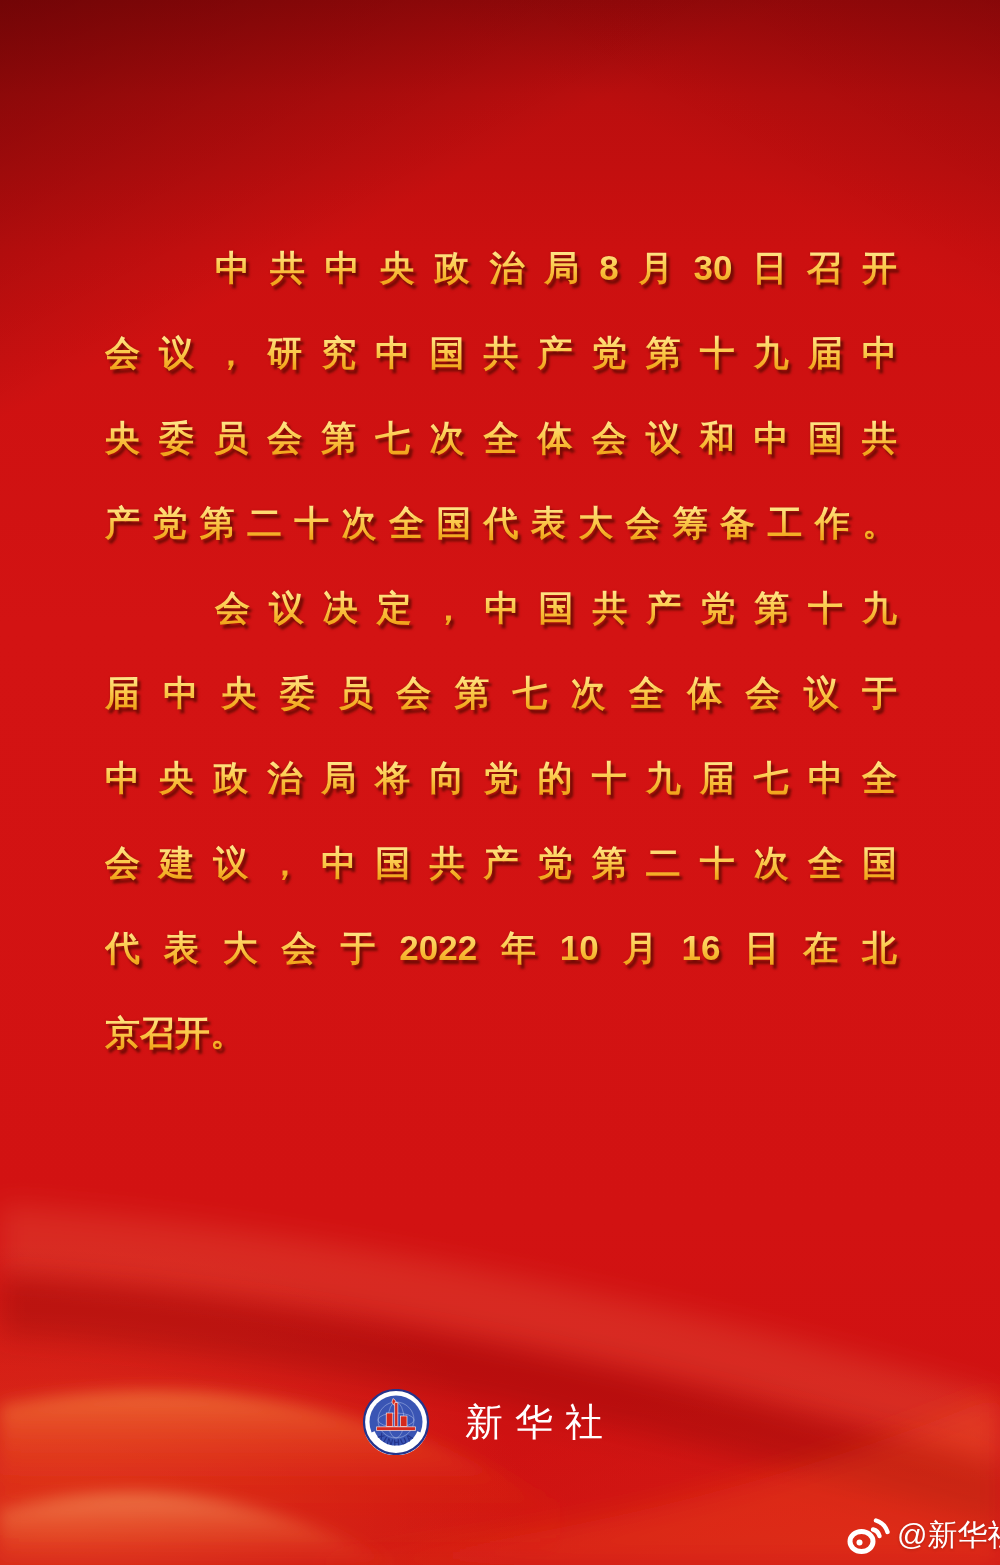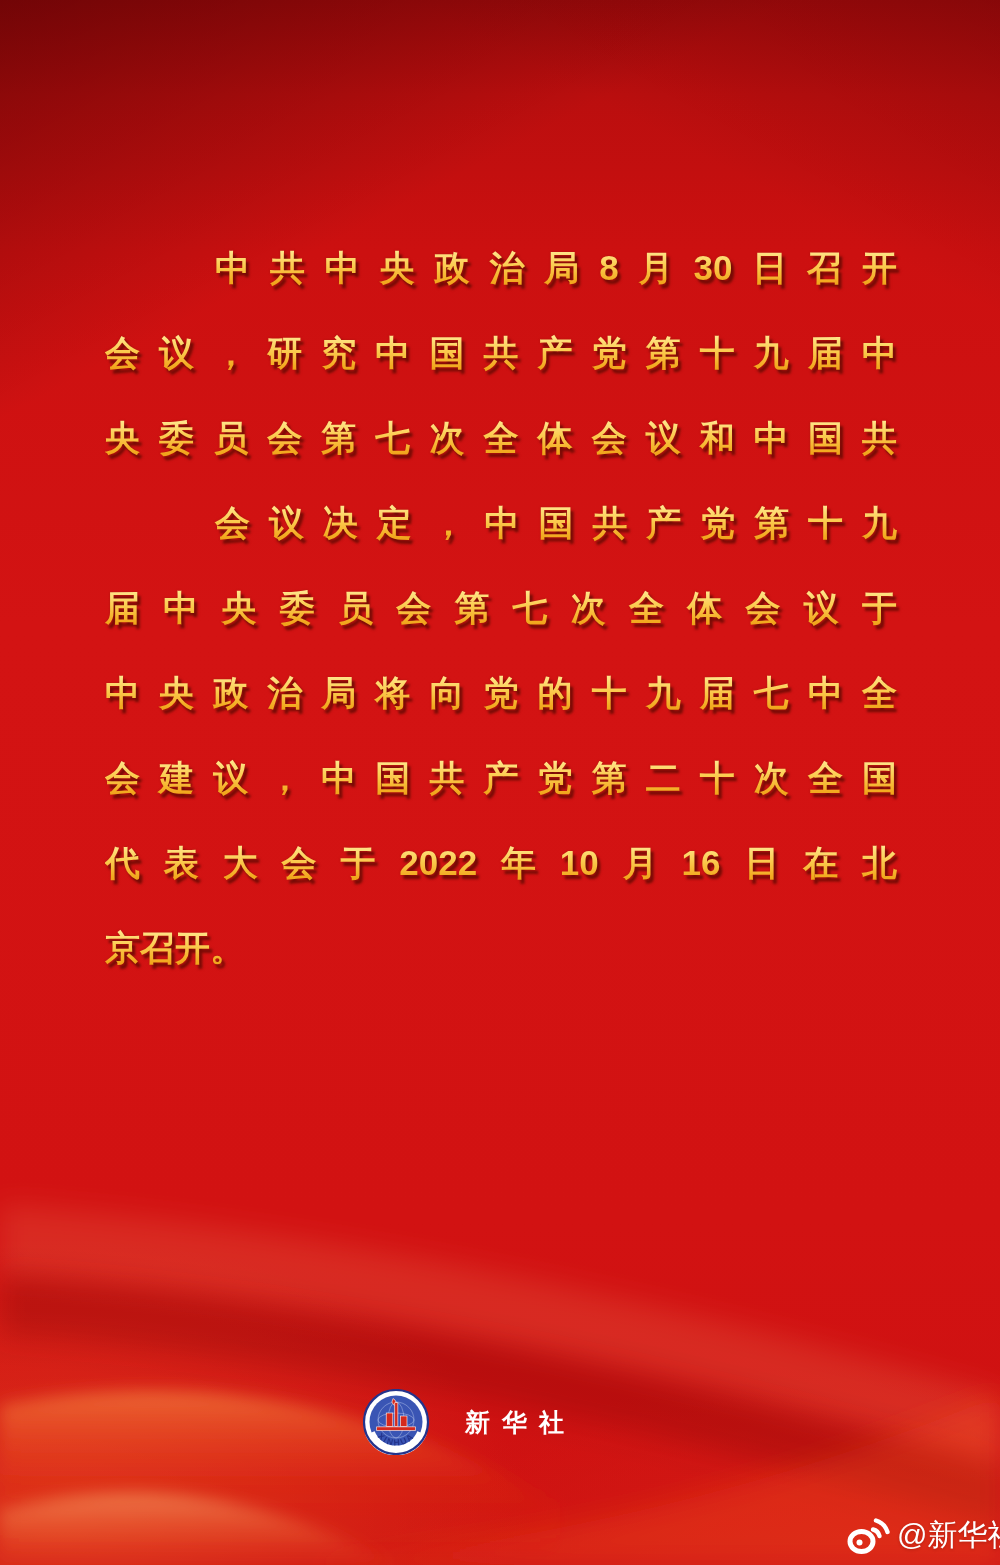--- a/index.html
+++ b/index.html
@@ -31,21 +31,21 @@
     -webkit-background-clip:text;background-clip:text;color:transparent;
     filter:drop-shadow(3px 4px 1px rgba(100,8,2,.78)) drop-shadow(0 0 1px rgba(120,30,0,.35));
   }
   .line.indent{padding-left:110px;}
   .line.para-last{text-align-last:left;text-decoration:underline;}
   .footer{
     position:absolute;left:363px;top:1388px;height:68px;
     display:flex;align-items:center;
   }
   .footer .brand{
-    margin-left:36px;color:#ffffff;font-size:25px;font-weight:700;
+    margin-left:36px;color:#ffffff;font-size:38px;font-weight:400;
     letter-spacing:12px;line-height:68px;white-space:nowrap;
   }
   .watermark{
     position:absolute;left:846px;top:1516px;display:flex;align-items:flex-start;
   }
   .watermark .handle{
     margin-left:7px;color:#ffffff;font-size:30px;font-weight:400;
     line-height:38px;white-space:nowrap;text-shadow:0 1px 3px rgba(60,0,0,.25);
   }
   svg{display:block;}
@@ -78,20 +78,21 @@
     <path d="M1000,430 C760,530 520,580 300,600 L1000,600 Z" fill="rgba(250,90,30,0.26)" filter="url(#b14)"></path>
     <path d="M0,440 C200,403 380,438 560,540 L560,600 L0,600 Z" fill="url(#gBright)" filter="url(#b8)"></path>
     <path d="M0,545 C140,510 260,528 400,600 L0,600 Z" fill="url(#gSliver)" filter="url(#b8)"></path>
   </svg>
 
   <div class="text-block">
 
   <div class="line indent">中共中央政治局8月30日召开</div>
       <div class="line">会议，研究中国共产党第十九届中</div>
       <div class="line">央委员会第七次全体会议和中国共</div>
+      <div class="line">产党第二十次全国代表大会筹备工作。</div>
       <div class="line indent">会议决定，中国共产党第十九</div>
       <div class="line">届中央委员会第七次全体会议于</div>
       <div class="line">中央政治局将向党的十九届七中全</div>
       <div class="line">会建议，中国共产党第二十次全国</div>
       <div class="line">代表大会于2022年10月16日在北</div>
       <div class="line para-last">京召开。</div>
     </div>
 
   <div class="footer">
     <svg width="66" height="66" viewBox="0 0 66 66" aria-hidden="true">

